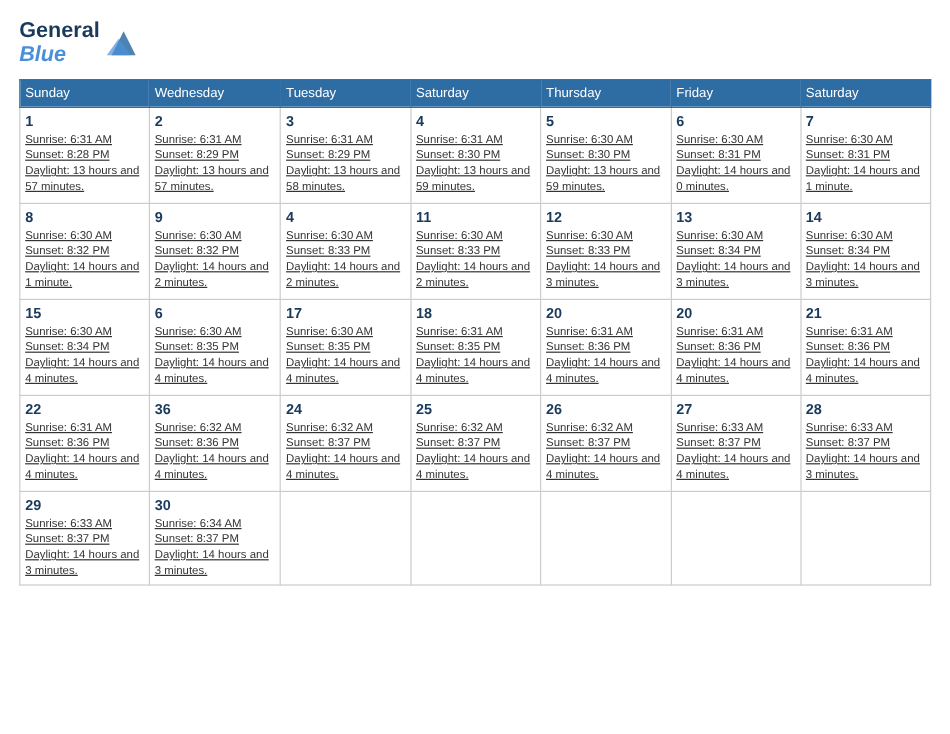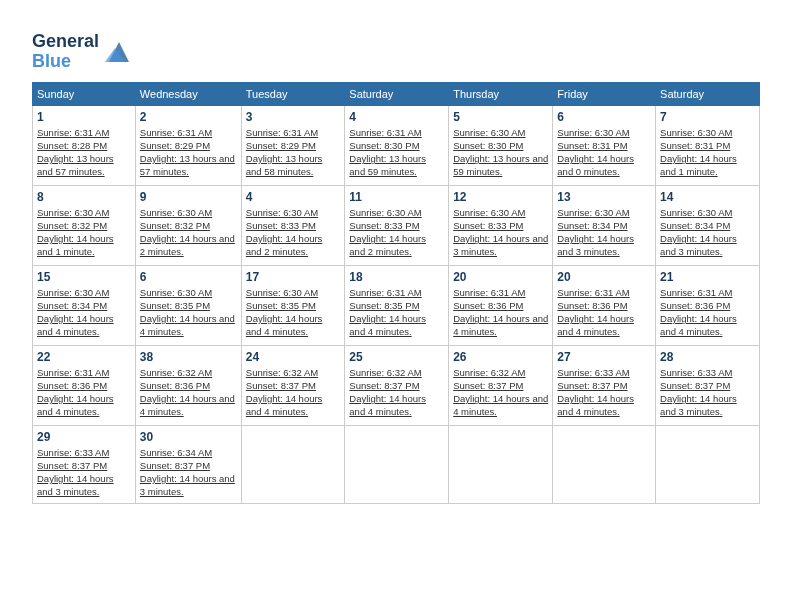--- a/index.html
+++ b/index.html
@@ -6,21 +6,21 @@
     body {
       font-family: Arial, sans-serif;
       background: #fff;
       width: 792px;
       height: 612px;
       overflow: hidden;
     }
     .page {
       width: 792px;
       height: 612px;
-      padding: 32px;
+      padding: 16px;
       background: #fff;
     }
     .header {
       display: flex;
       justify-content: space-between;
       align-items: flex-start;
       margin-bottom: 10px;
     }
     .logo {
       display: flex;
@@ -83,21 +83,21 @@
 </head>
 <body>
 
 <div class="page">
   <div class="header">
     <div class="logo">
       <div>
         <div style="display:flex;align-items:center;">
           <div>
             <div style="font-size:18px;font-weight:bold;color:#1a3a5c;line-height:1.1;">General</div>
-            <div style="font-size:18px;font-weight:bold;color:#4a90d9;line-height:1.1;">Blue</div>
+            <div style="font-size:18px;font-weight:bold;color:#4a90d9;line-height:1.1;font-style:italic;">Blue</div>
           </div>
           <svg width="32" height="32" viewBox="0 0 32 32" style="margin-left:4px;">
             <polygon points="6,26 16,6 26,26" fill="#2e6da4" opacity="0.85"></polygon>
             <polygon points="2,26 12,12 22,26" fill="#4a90d9" opacity="0.7"></polygon>
           </svg>
         </div>
       </div>
     </div>
     <div class="title-block">
       <div class="month-title"></div>
@@ -162,21 +162,21 @@
           <td><span class="day-num">20</span>
 <span class="day-info">Sunrise: 6:31 AM<br>Sunset: 8:36 PM<br>Daylight: 14 hours and 4 minutes.</span></td>
           <td><span class="day-num">20</span>
 <span class="day-info">Sunrise: 6:31 AM<br>Sunset: 8:36 PM<br>Daylight: 14 hours and 4 minutes.</span></td>
           <td><span class="day-num">21</span>
 <span class="day-info">Sunrise: 6:31 AM<br>Sunset: 8:36 PM<br>Daylight: 14 hours and 4 minutes.</span></td>
         </tr>
         <tr>
           <td><span class="day-num">22</span>
 <span class="day-info">Sunrise: 6:31 AM<br>Sunset: 8:36 PM<br>Daylight: 14 hours and 4 minutes.</span></td>
-          <td><span class="day-num">38</span>
+          <td><span class="day-num">36</span>
 <span class="day-info">Sunrise: 6:32 AM<br>Sunset: 8:36 PM<br>Daylight: 14 hours and 4 minutes.</span></td>
           <td><span class="day-num">24</span>
 <span class="day-info">Sunrise: 6:32 AM<br>Sunset: 8:37 PM<br>Daylight: 14 hours and 4 minutes.</span></td>
           <td><span class="day-num">25</span>
 <span class="day-info">Sunrise: 6:32 AM<br>Sunset: 8:37 PM<br>Daylight: 14 hours and 4 minutes.</span></td>
           <td><span class="day-num">26</span>
 <span class="day-info">Sunrise: 6:32 AM<br>Sunset: 8:37 PM<br>Daylight: 14 hours and 4 minutes.</span></td>
           <td><span class="day-num">27</span>
 <span class="day-info">Sunrise: 6:33 AM<br>Sunset: 8:37 PM<br>Daylight: 14 hours and 4 minutes.</span></td>
           <td><span class="day-num">28</span>

